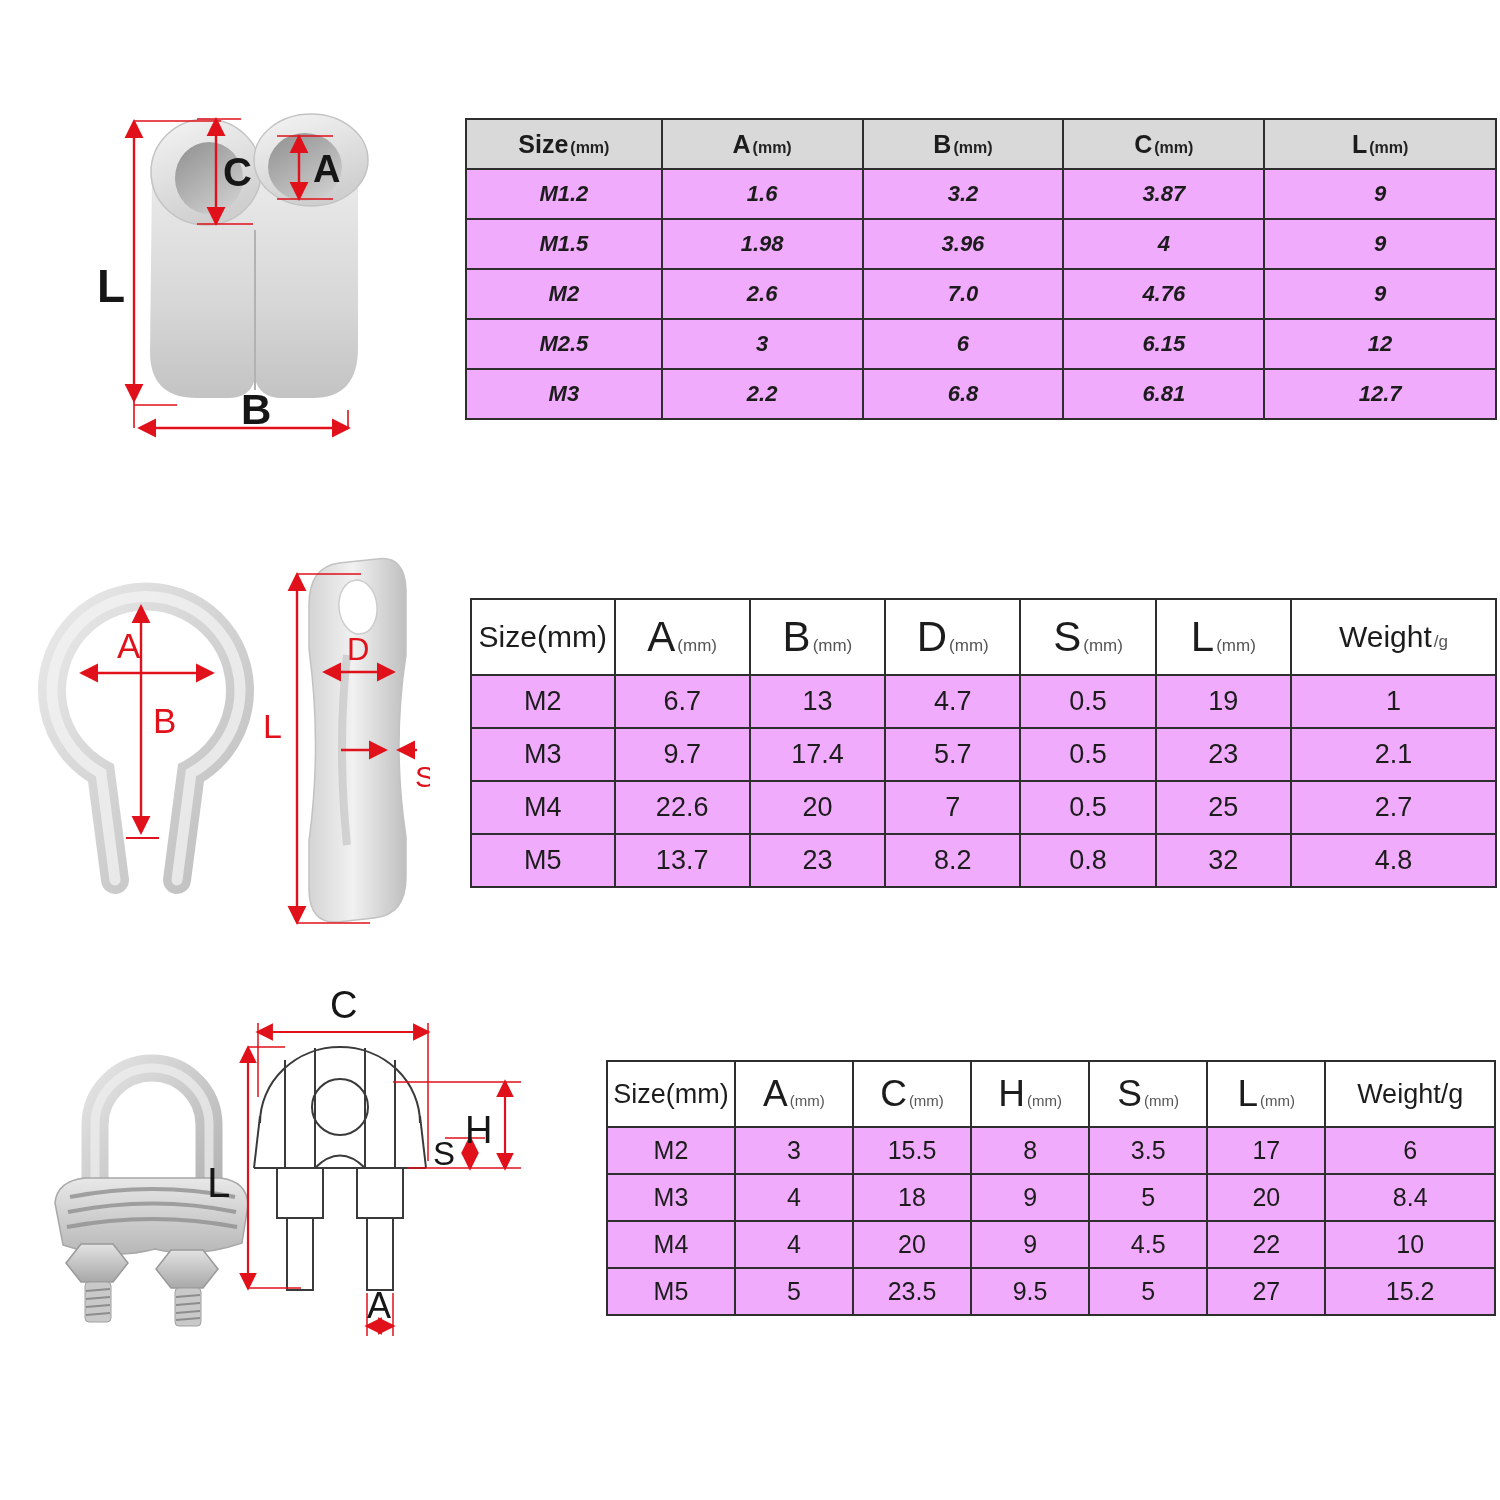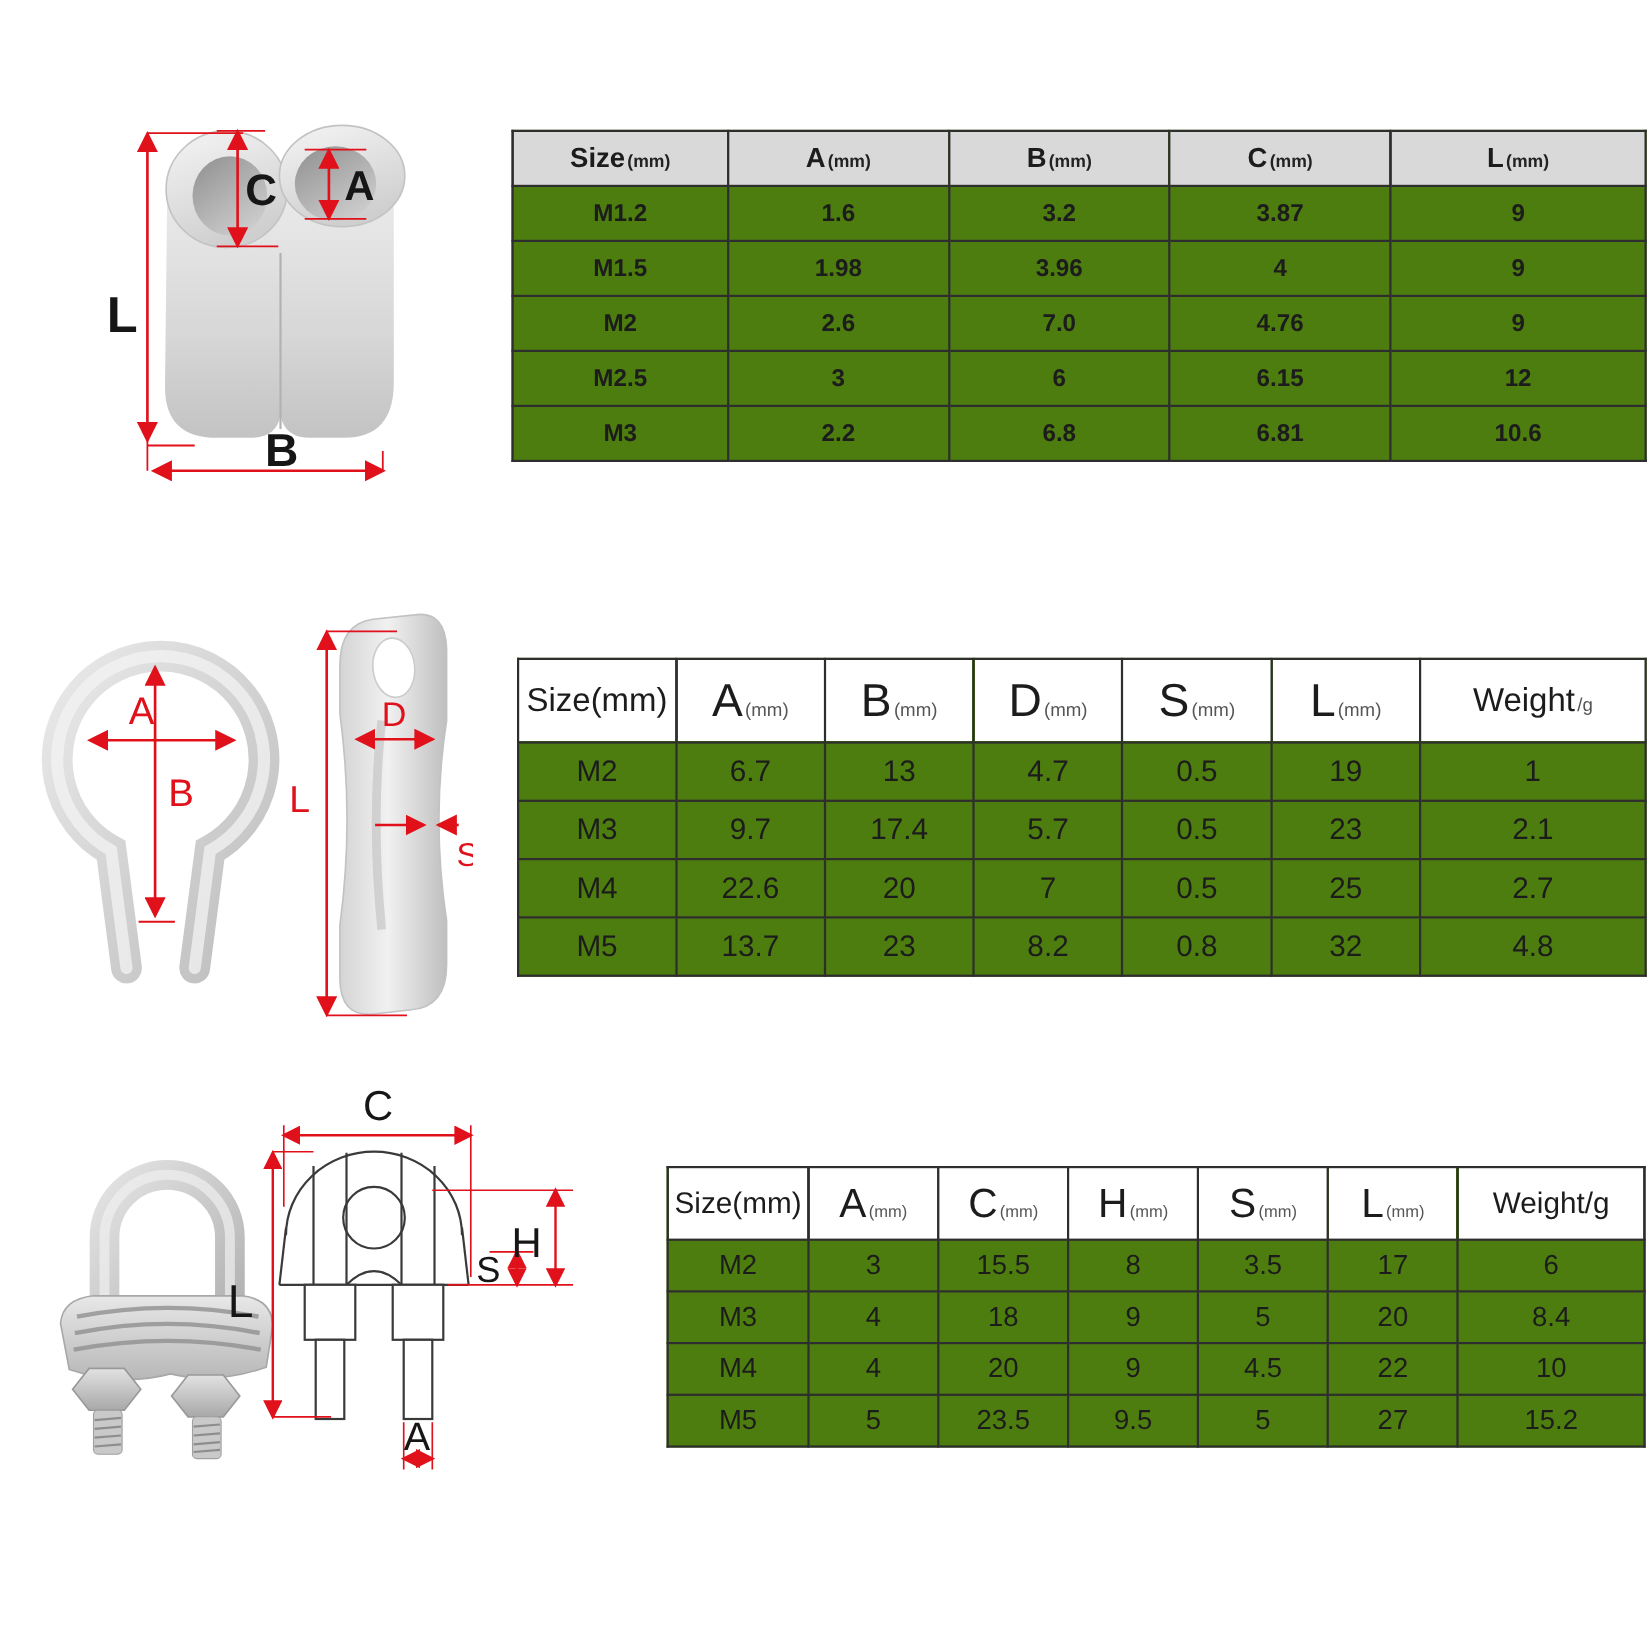--- a/index.html
+++ b/index.html
@@ -4,34 +4,34 @@
 <style>
   * { margin:0; padding:0; box-sizing:border-box; }
   html,body { background:#ffffff; font-family:"Liberation Sans", sans-serif; }
   .canvas { position:relative; width:1500px; height:1500px; background:#ffffff; overflow:hidden; }
 
   .diagram { position:absolute; }
   #sleeve-svg  { left:25px;  top:80px;  width:430px; height:390px; }
   #thimble-svg { left:25px;  top:545px; width:405px; height:395px; }
   #clip-svg    { left:15px;  top:985px; width:595px; height:390px; }
 
-  table.spec { position:absolute; border-collapse:collapse; table-layout:fixed; background:#4d7c0f; }
+  table.spec { position:absolute; border-collapse:collapse; table-layout:fixed; background:#f0abfc; }
   table.spec th, table.spec td {
     border:2px solid #2e2e2e; text-align:center; vertical-align:middle;
     color:#1c1c1c; overflow:hidden; white-space:nowrap;
   }
   .hunit { margin-left:2px; }
 
   
   .spec1 { left:465px; top:118px; width:1032px; }
   .spec1 thead tr { height:50px; }
   .spec1 tbody tr { height:50px; }
   .spec1 th { background:#d9d9d9; font-size:25px; font-weight:bold; }
   .spec1 th .hunit { font-size:16px; font-weight:bold; color:#222; }
-  .spec1 td { font-size:22px; font-weight:bold; }
+  .spec1 td { font-size:22px; font-weight:bold;font-style:italic; }
   .spec1 th:nth-child(1){width:19%} .spec1 th:nth-child(2){width:19.5%}
   .spec1 th:nth-child(3){width:19.5%} .spec1 th:nth-child(4){width:19.5%}
   .spec1 th:nth-child(5){width:22.5%}
 
   
   .spec2 { left:470px; top:598px; width:1027px; }
   .spec2 thead tr { height:76px; }
   .spec2 tbody tr { height:53px; }
   .spec2 th { background:#fff; font-weight:400; }
   .spec2 th .hmain { font-size:42px; }
@@ -151,21 +151,21 @@
           <td>3</td>
           <td>6</td>
           <td>6.15</td>
           <td>12</td>
         </tr>
         <tr>
           <td>M3</td>
           <td>2.2</td>
           <td>6.8</td>
           <td>6.81</td>
-          <td>10.6</td>
+          <td>12.7</td>
         </tr>
       </tbody>
     </table>
 
   <svg id="thimble-svg" class="diagram" viewBox="0 0 405 395">
     <defs>
       <marker id="arT" viewBox="0 0 10 10" refX="8.5" refY="5" markerWidth="8" markerHeight="8" orient="auto-start-reverse">
         <path d="M0,0 L10,5 L0,10 Z" fill="#e0111a"></path>
       </marker>
       <linearGradient id="gLoop" x1="0" y1="0" x2="1" y2="1">

